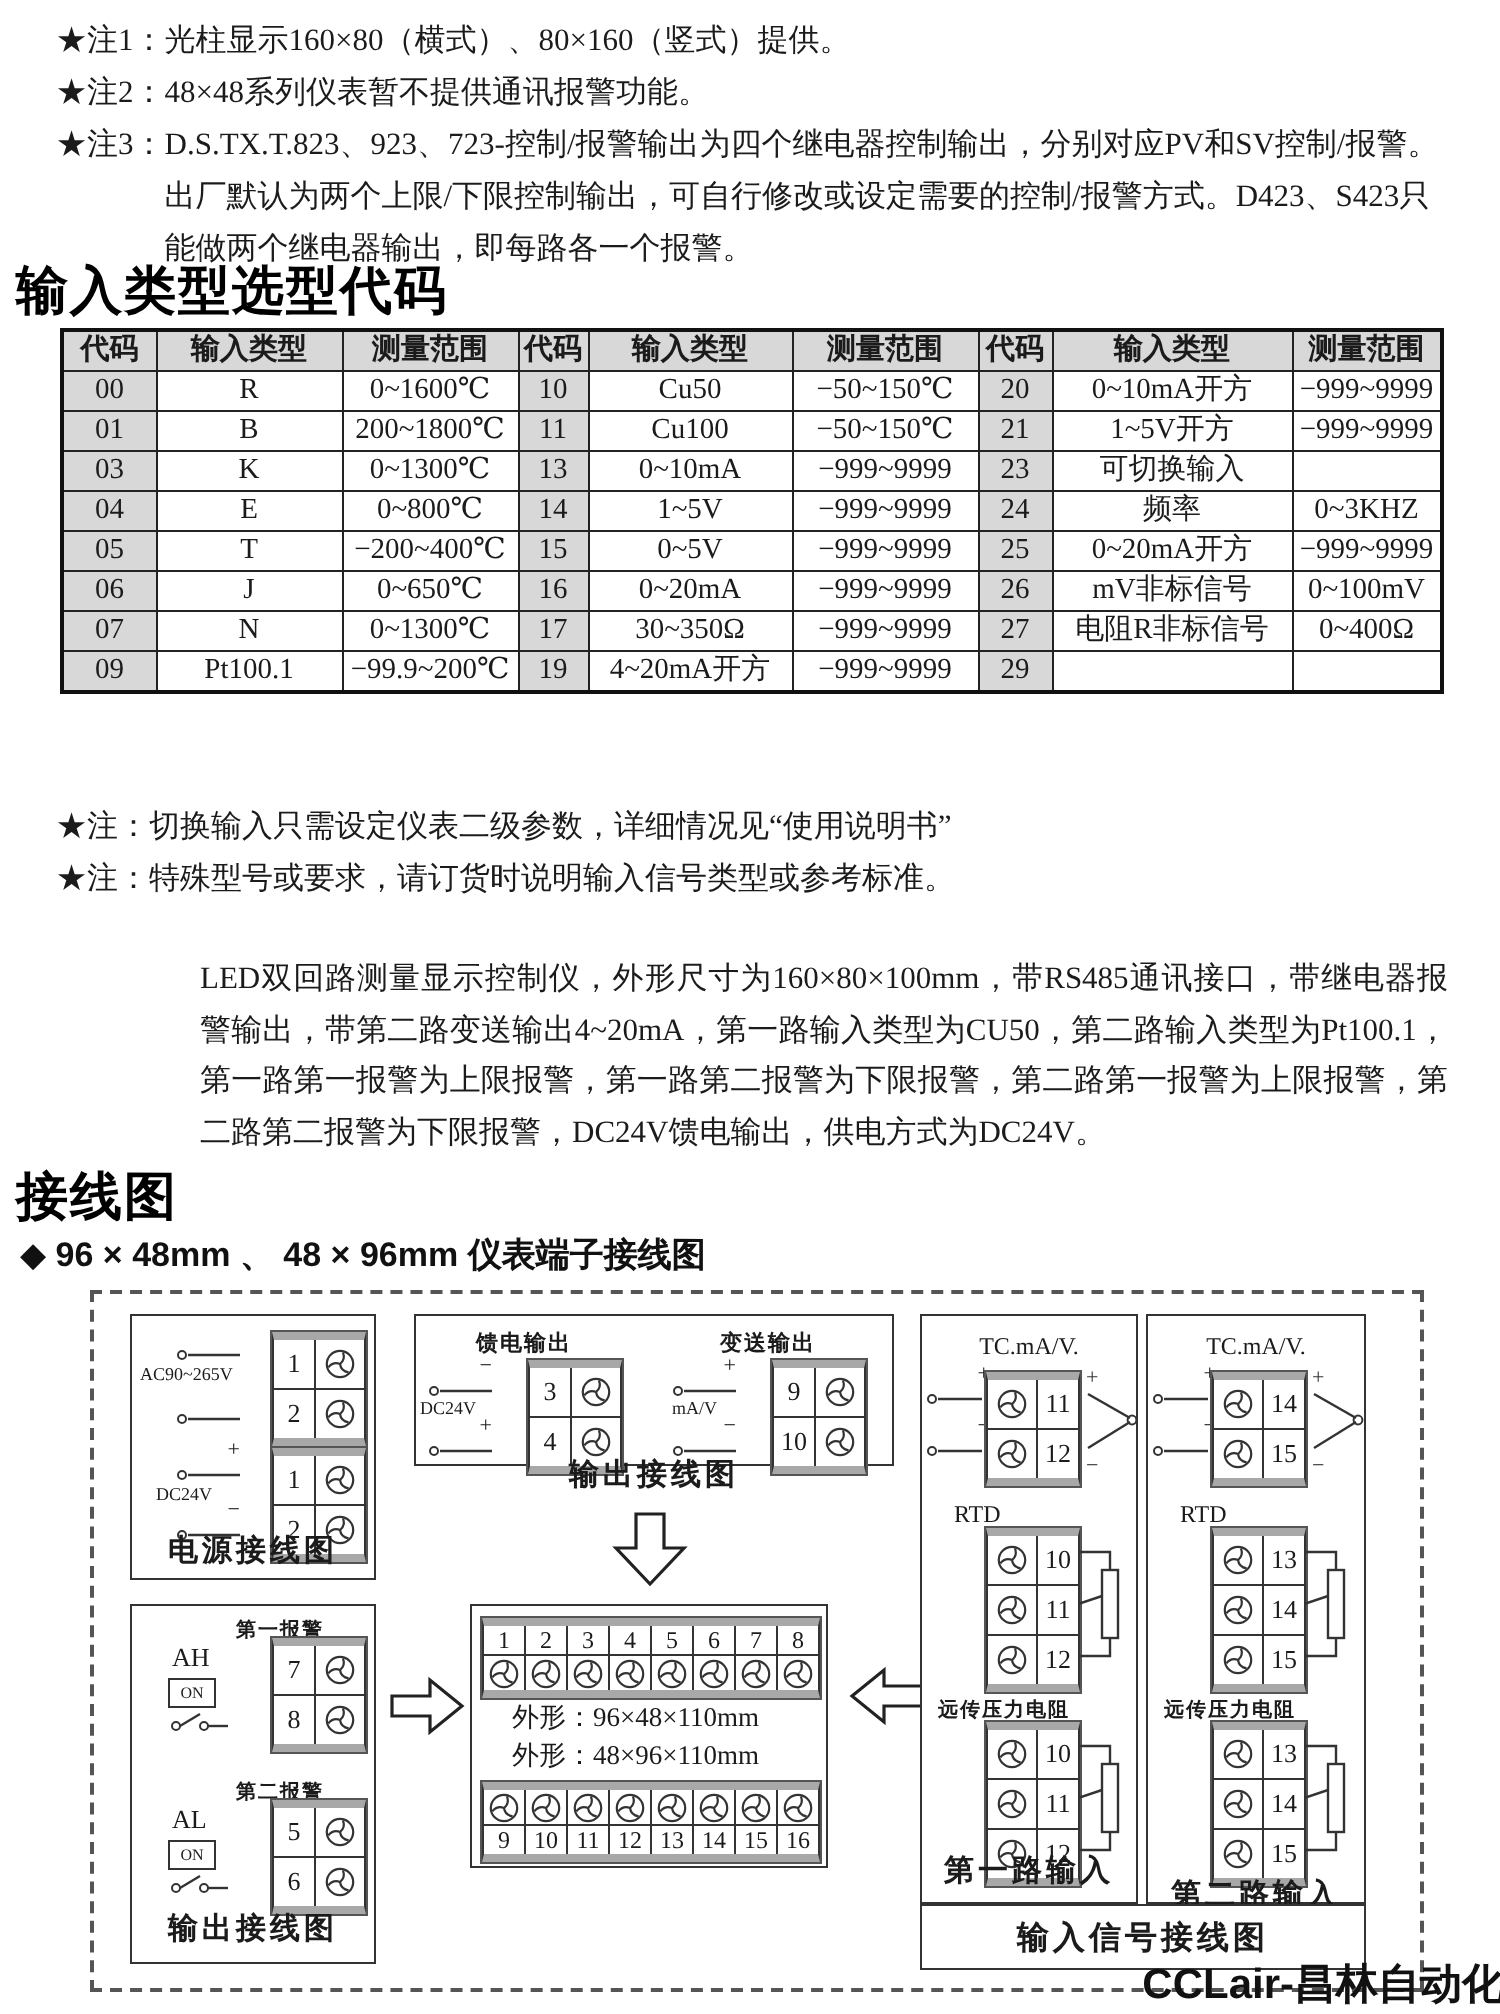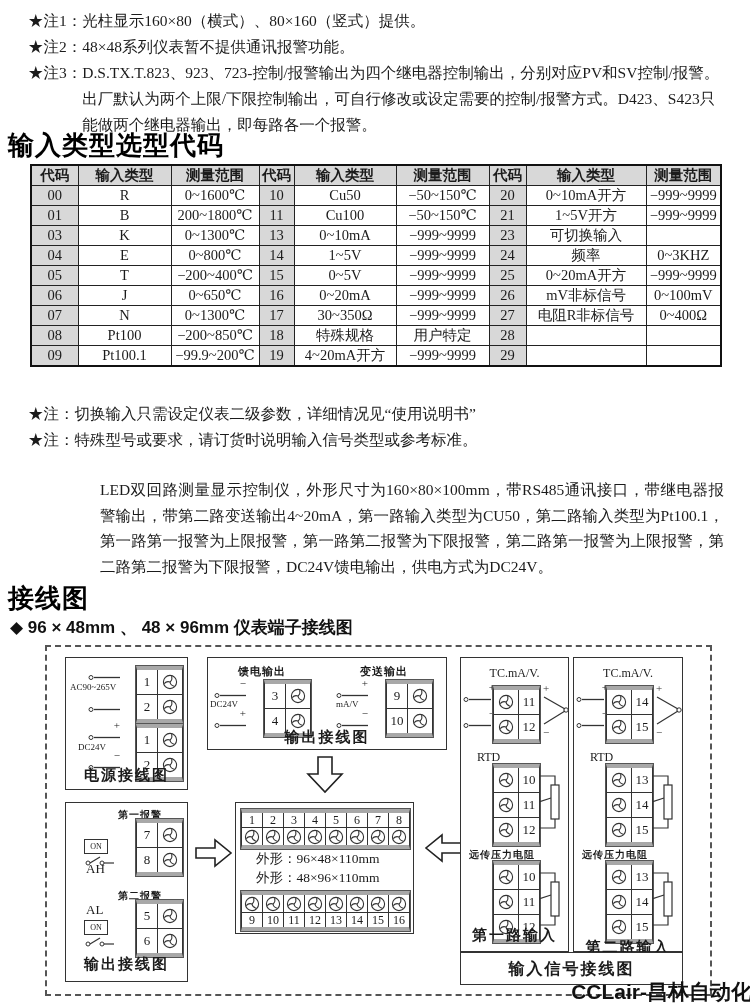--- a/index.html
+++ b/index.html
@@ -199,31 +199,20 @@
           <td>N</td>
           <td>0~1300℃</td>
           <td class="code">17</td>
           <td>30~350Ω</td>
           <td>−999~9999</td>
           <td class="code">27</td>
           <td>电阻R非标信号</td>
           <td>0~400Ω</td>
         </tr>
         <tr>
-          <td class="code">08</td>
-          <td>Pt100</td>
-          <td>−200~850℃</td>
-          <td class="code">18</td>
-          <td>特殊规格</td>
-          <td>用户特定</td>
-          <td class="code">28</td>
-          <td></td>
-          <td></td>
-        </tr>
-        <tr>
           <td class="code">09</td>
           <td>Pt100.1</td>
           <td>−99.9~200℃</td>
           <td class="code">19</td>
           <td>4~20mA开方</td>
           <td>−999~9999</td>
           <td class="code">29</td>
           <td></td>
           <td></td>
         </tr>
@@ -325,21 +314,21 @@
               </svg>
             </div>
           </div>
         </div>
 
       <div class="dcap" style="top:108px;">电源接线图</div>
     </div>
 
     <div class="dbox" style="left:18px;top:155px;width:123px;height:180px;">
       <div class="dcap-sm" style="left:52px;top:5px;">第一报警</div>
-      <div class="dtag" style="left:20px;top:18px;margin-top:40px;">AH</div>
+      <div class="dtag" style="left:20px;top:18px;">AH</div>
       <div class="onbox" style="left:18px;top:36px;">ON</div>
       <svg class="harrow" style="left:14px;top:50px;" width="40" height="16">
           <circle cx="8" cy="10" r="2" fill="none" stroke="#333"></circle>
           <line x1="10" y1="10" x2="20" y2="4" stroke="#333" stroke-width="1.2"></line>
           <circle cx="22" cy="10" r="2" fill="none" stroke="#333"></circle>
           <line x1="24" y1="10" x2="34" y2="10" stroke="#333" stroke-width="1.2"></line>
         </svg>
       <div class="strip strip-v" style="left:70px;top:16px;">
           <div class="tunit nl">
             <div class="tnum">7</div>
@@ -395,21 +384,21 @@
                 <path d="M8 8 Q8.5 11.5 12.3 12.2" fill="none" stroke="#333" stroke-width="1.1"></path>
                 <path d="M8 8 Q4.7 6.7 2.2 9.6" fill="none" stroke="#333" stroke-width="1.1"></path>
               </svg>
             </div>
           </div>
         </div>
 
       <div class="dcap" style="top:152px;">输出接线图</div>
     </div>
 
-    <div class="dbox" style="left:160px;top:10px;width:240px;height:93px;">
+    <div class="dbox" style="left:160px;top:10px;width:240px;height:76px;">
       <div class="dcap-sm" style="left:30px;top:6px;font-size:11px;">馈电输出</div>
       <div class="wire" style="left:6px;top:26px;">
           <span class="sign">−</span>
           <svg width="34" height="9">
             <circle cx="3" cy="4.5" r="2" fill="none" stroke="#333"></circle>
             <line x1="6" y1="4.5" x2="32" y2="4.5" stroke="#333" stroke-width="1.3"></line>
           </svg>
         </div>
       <div class="dlabel" style="left:2px;top:41px;">DC24V</div>
       <div class="wire" style="left:6px;top:56px;">

